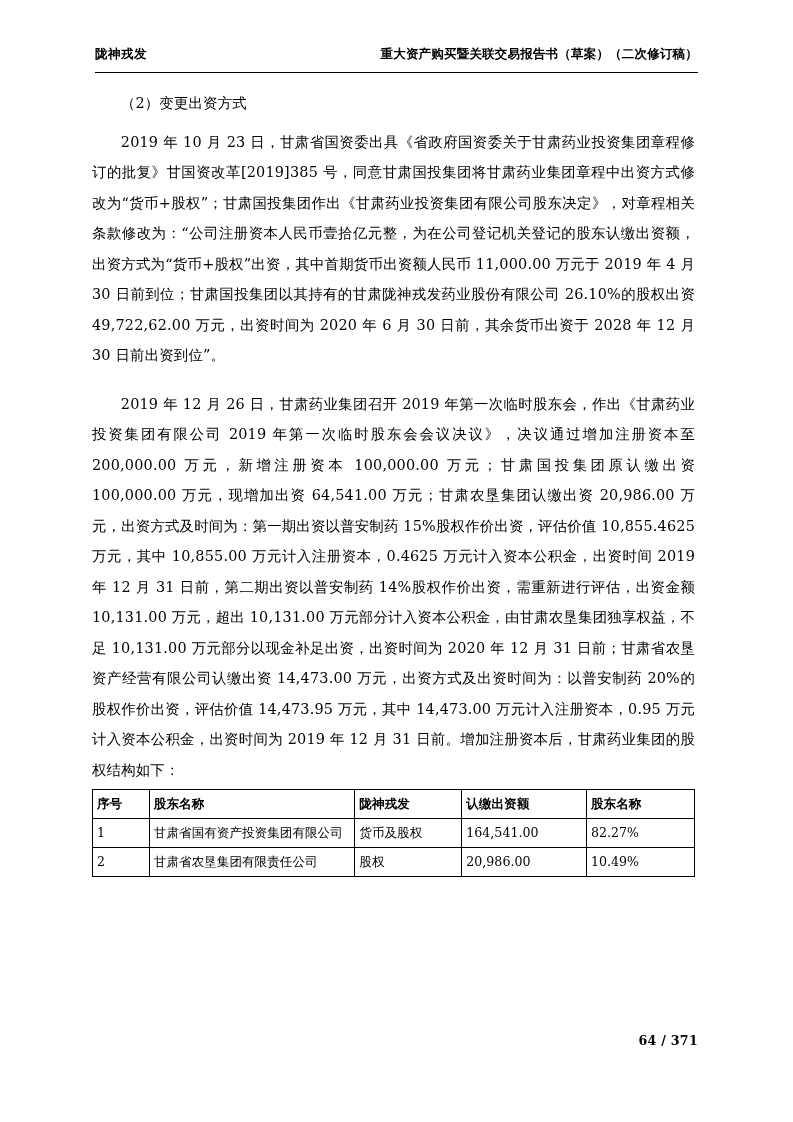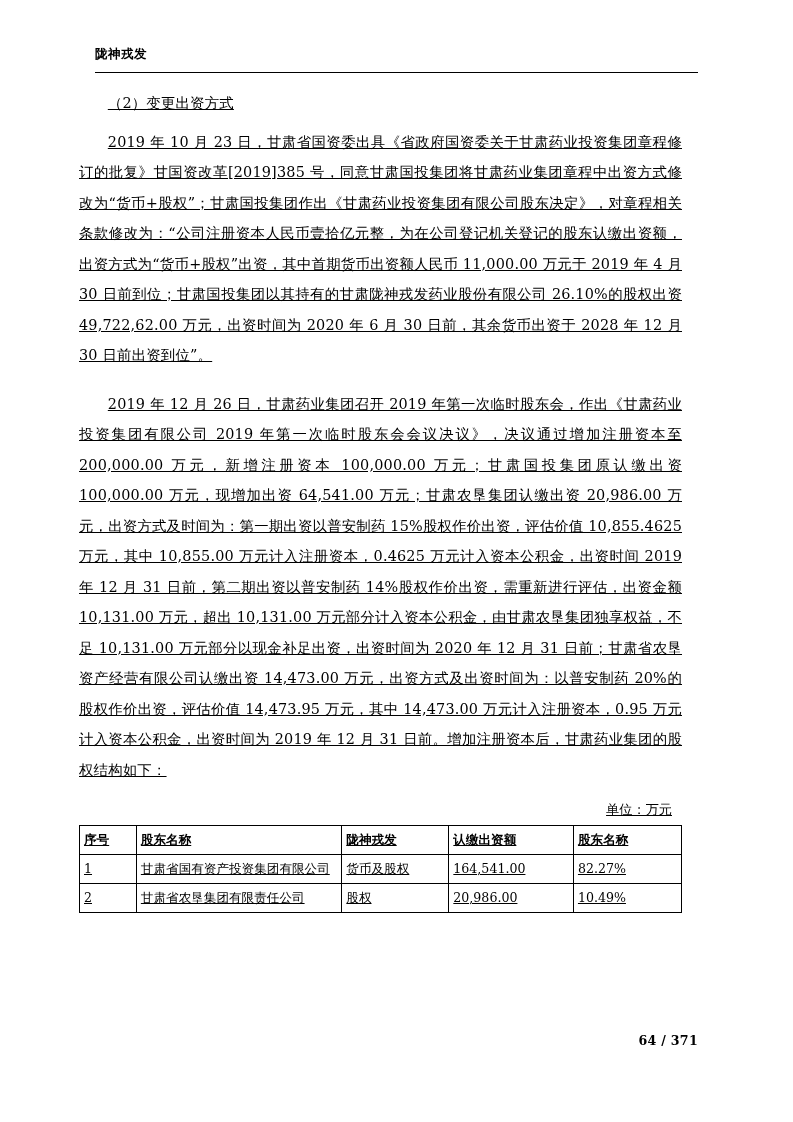--- a/index.html
+++ b/index.html
@@ -40,23 +40,22 @@
     position: absolute;
     top: 72px;
     left: 95px;
     right: 95px;
     border-bottom: 1px solid #000;
     height: 0;
   }
   .content {
     position: absolute;
     top: 88px;
-    left: 79px;
+    left: 92px;
     width: 603px;
-    text-decoration: underline;
   }
   p.para {
     margin: 0 0 0 0;
     padding: 0;
     font-size: 14.4px;
     line-height: 30.5px;
     text-align: justify;
     text-justify: inter-ideograph;
     text-indent: 2em;
     letter-spacing: 0.2px;
@@ -114,34 +113,34 @@
     margin-top: 35px;
   }
 </style>
 </head>
 <body>
 
 <div class="page">
 
   <div class="header">
     <span class="header-left">陇神戎发</span>
+    <span class="header-right">重大资产购买暨关联交易报告书（草案）（二次修订稿）</span>
   </div>
   <div class="header-rule"></div>
 
   <div class="content">
 
     <p class="heading">（2）变更出资方式</p>
     <div class="spacer-sm"></div>
     <p class="para">2019 年 10 月 23 日，甘肃省国资委出具《省政府国资委关于甘肃药业投资集团章程修订的批复》甘国资改革[2019]385 号，同意甘肃国投集团将甘肃药业集团章程中出资方式修改为“货币+股权”；甘肃国投集团作出《甘肃药业投资集团有限公司股东决定》，对章程相关条款修改为：“公司注册资本人民币壹拾亿元整，为在公司登记机关登记的股东认缴出资额，出资方式为“货币+股权”出资，其中首期货币出资额人民币 11,000.00 万元于 2019 年 4 月 30 日前到位；甘肃国投集团以其持有的甘肃陇神戎发药业股份有限公司 26.10%的股权出资 49,722,62.00 万元，出资时间为 2020 年 6 月 30 日前，其余货币出资于 2028 年 12 月 30 日前出资到位”。</p>
     <div class="spacer-md"></div>
 
     <div class="spacer-sm"></div>
     <p class="para">2019 年 12 月 26 日，甘肃药业集团召开 2019 年第一次临时股东会，作出《甘肃药业投资集团有限公司 2019 年第一次临时股东会会议决议》，决议通过增加注册资本至 200,000.00 万元，新增注册资本 100,000.00 万元；甘肃国投集团原认缴出资 100,000.00 万元，现增加出资 64,541.00 万元；甘肃农垦集团认缴出资 20,986.00 万元，出资方式及时间为：第一期出资以普安制药 15%股权作价出资，评估价值 10,855.4625 万元，其中 10,855.00 万元计入注册资本，0.4625 万元计入资本公积金，出资时间 2019 年 12 月 31 日前，第二期出资以普安制药 14%股权作价出资，需重新进行评估，出资金额 10,131.00 万元，超出 10,131.00 万元部分计入资本公积金，由甘肃农垦集团独享权益，不足 10,131.00 万元部分以现金补足出资，出资时间为 2020 年 12 月 31 日前；甘肃省农垦资产经营有限公司认缴出资 14,473.00 万元，出资方式及出资时间为：以普安制药 20%的股权作价出资，评估价值 14,473.95 万元，其中 14,473.00 万元计入注册资本，0.95 万元计入资本公积金，出资时间为 2019 年 12 月 31 日前。增加注册资本后，甘肃药业集团的股权结构如下：</p>
 
-    <div class="unit-line">单位：万元</div>
 
     <table class="shareholder">
       <thead>
         <tr>
           <th class="col-seq">序号</th>
           <th class="col-name">股东名称</th>
           <th class="col-type">陇神戎发</th>
           <th class="col-amount">认缴出资额</th>
           <th class="col-ratio">股东名称</th>
         </tr>

